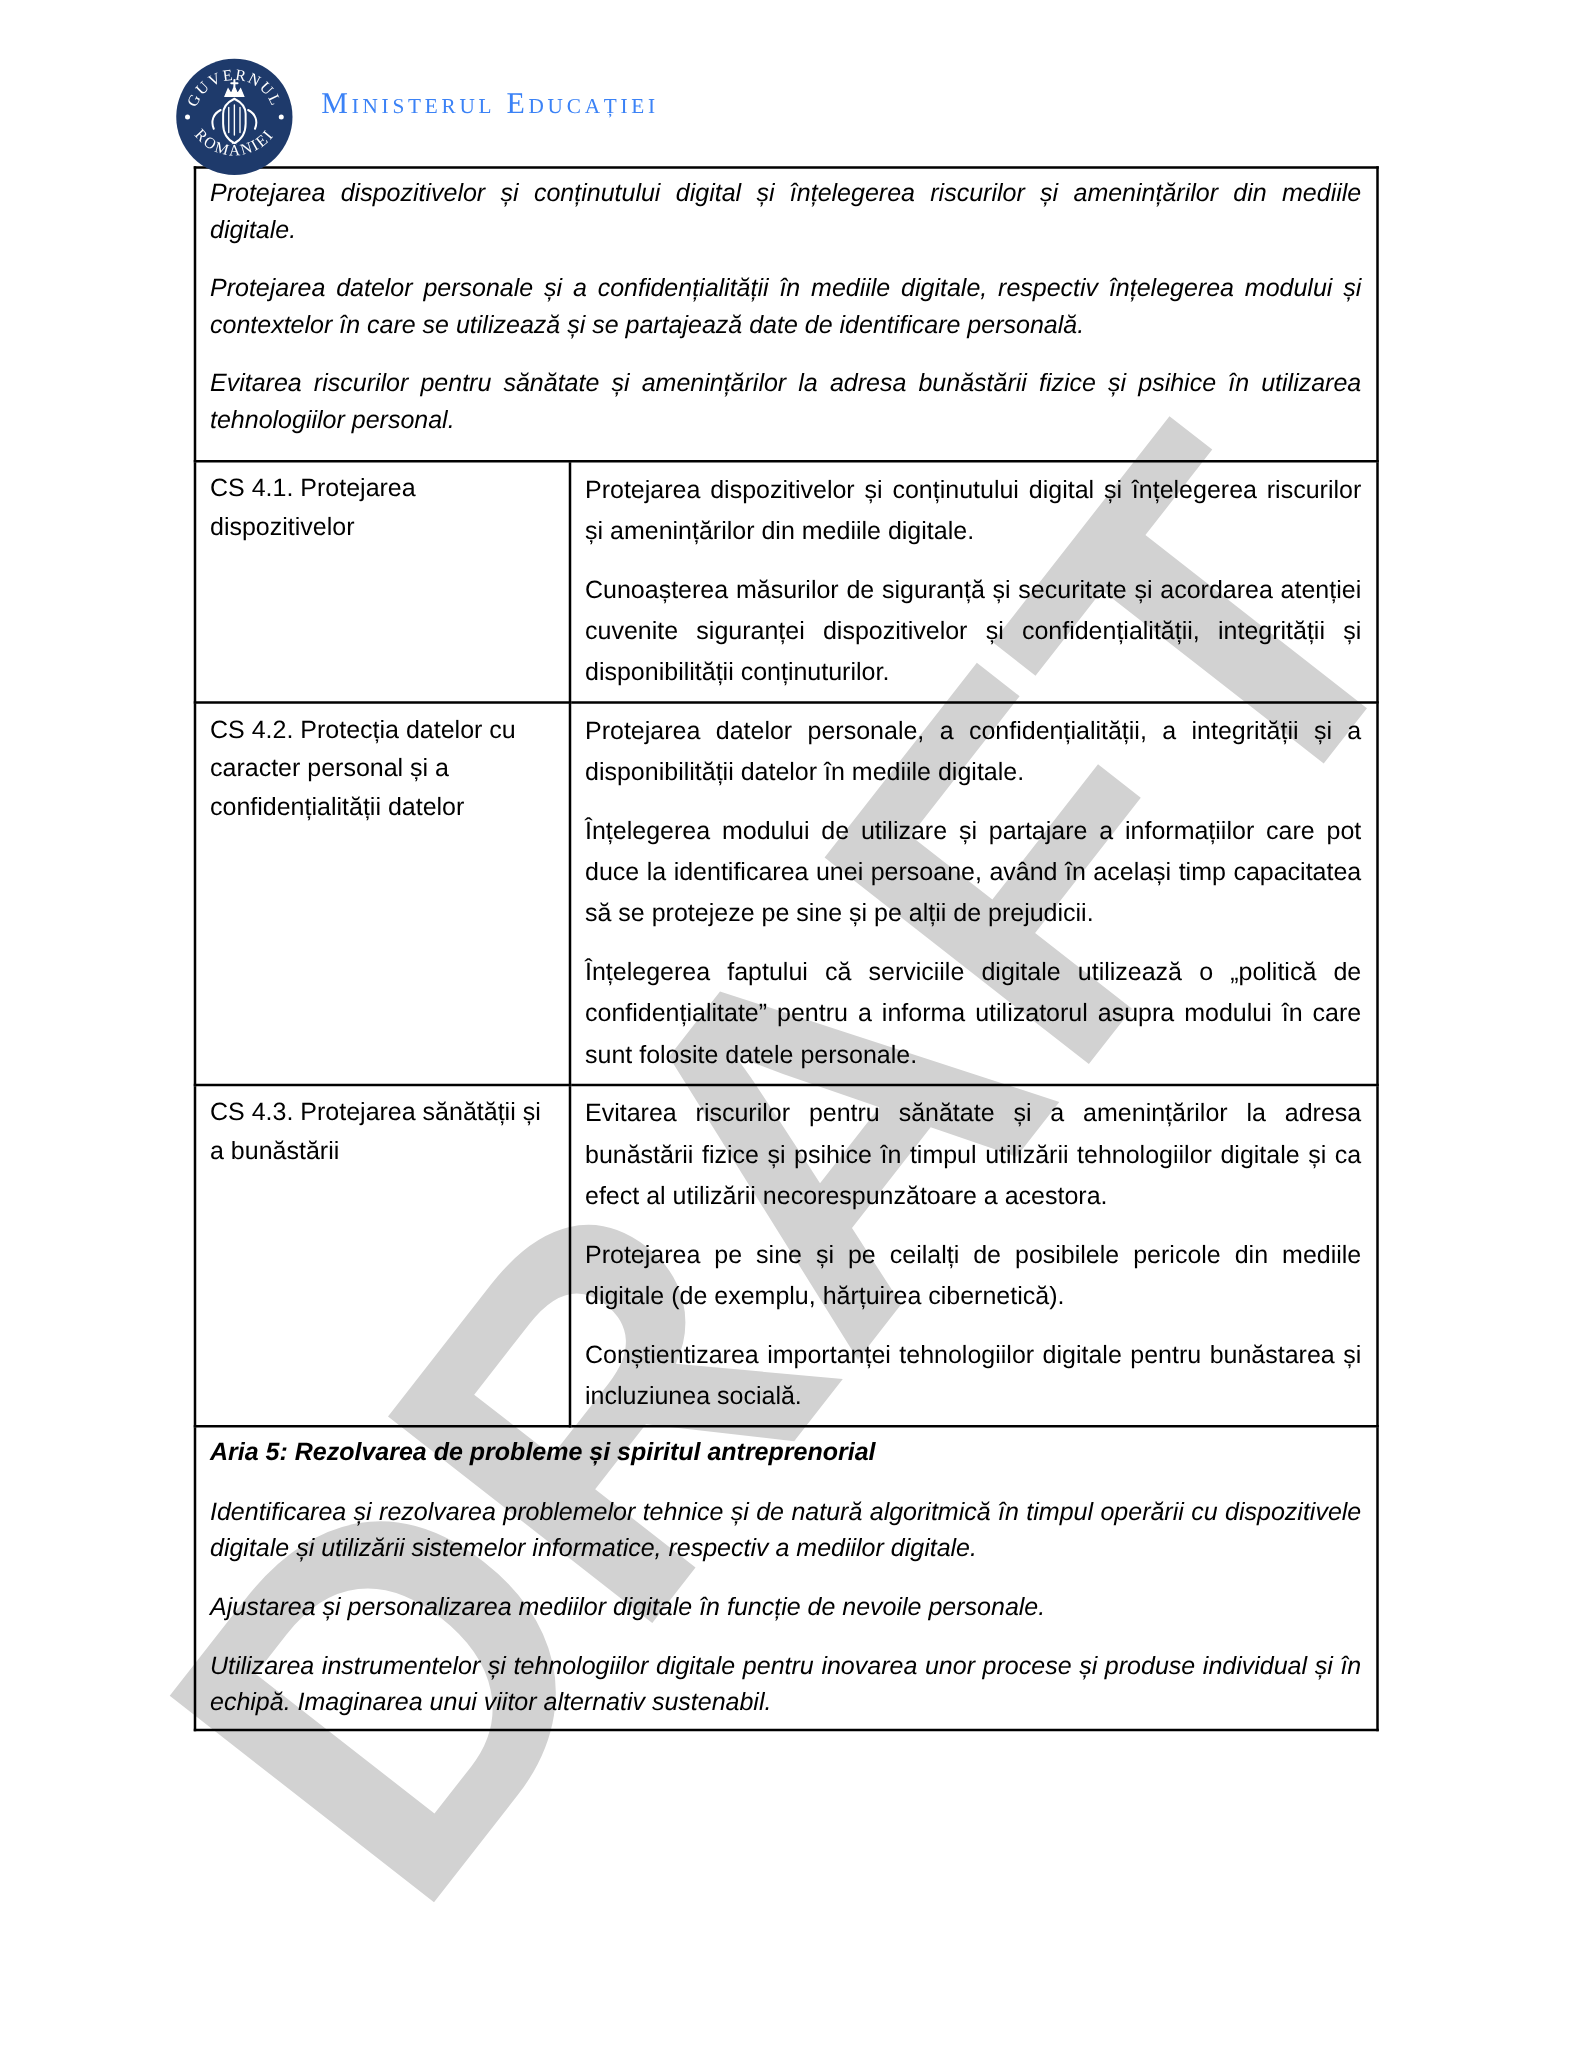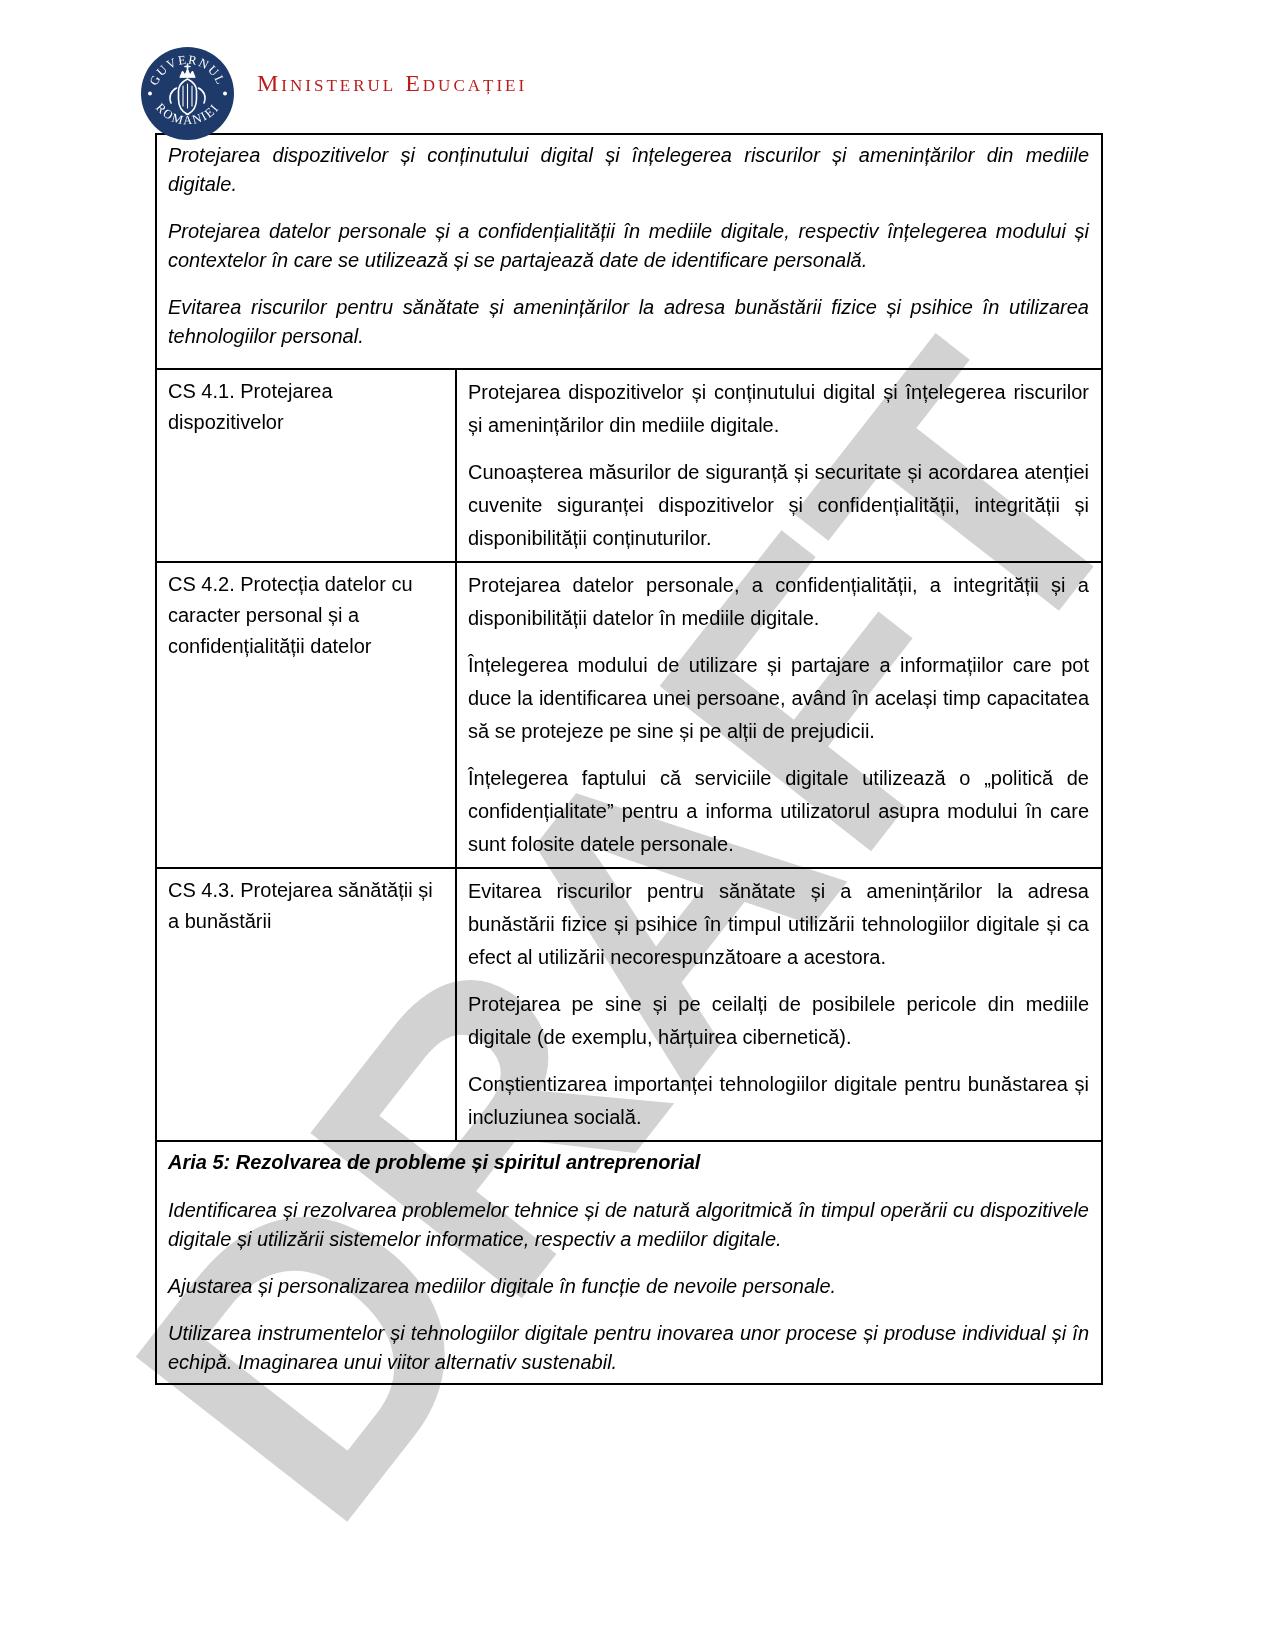--- a/index.html
+++ b/index.html
@@ -26,21 +26,21 @@
     user-select:none;
   }
   
   .gov-logo{position:absolute;left:140px;top:46px;width:95px;height:95px;z-index:2;}
   .ministry-title{
     position:absolute;left:257px;top:70px;z-index:2;
     font-family:"Liberation Serif", serif;
     font-variant:small-caps;
     font-size:24px;
     letter-spacing:3px;
-    color:#b91c1c;
+    color:#3b82f6;
   }
   
   .doc-wrap{position:absolute;left:155px;top:133px;width:1126px;z-index:1;}
   table.doc{
     border-collapse:collapse;
     table-layout:fixed;
     width:946px;
     background:transparent;
     font-size:20px;
     line-height:33px;

